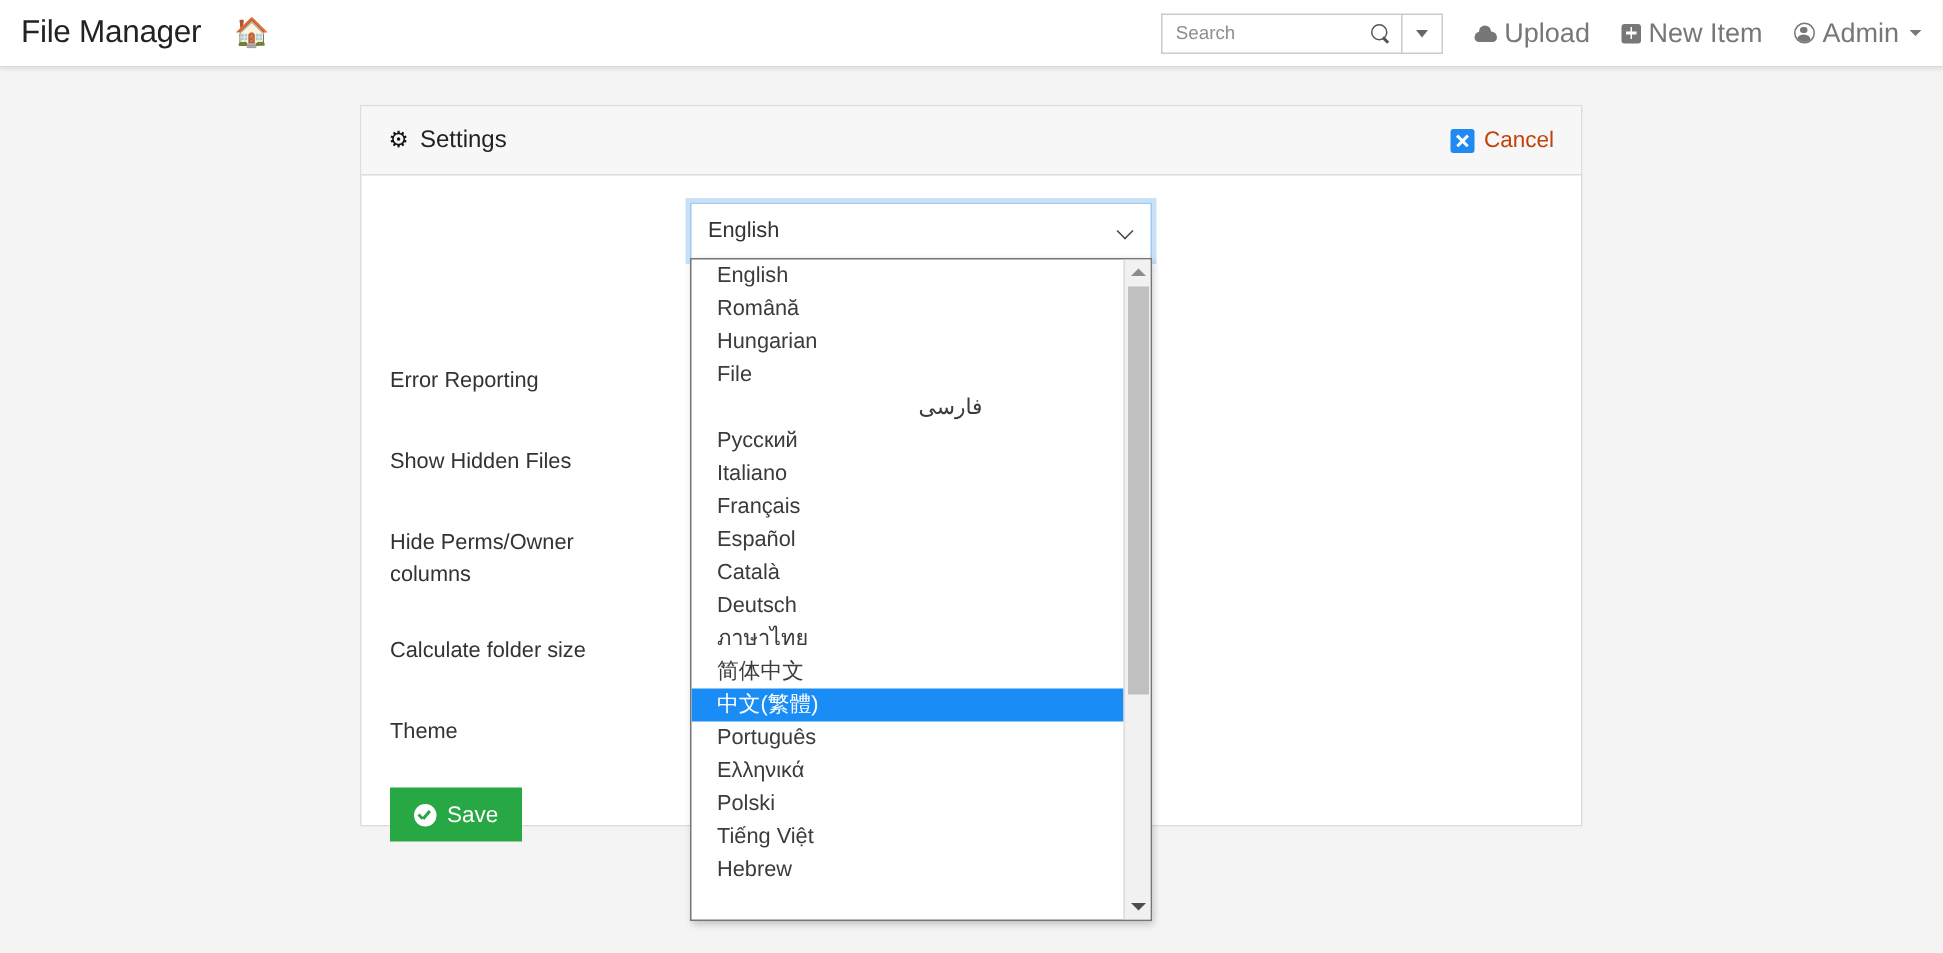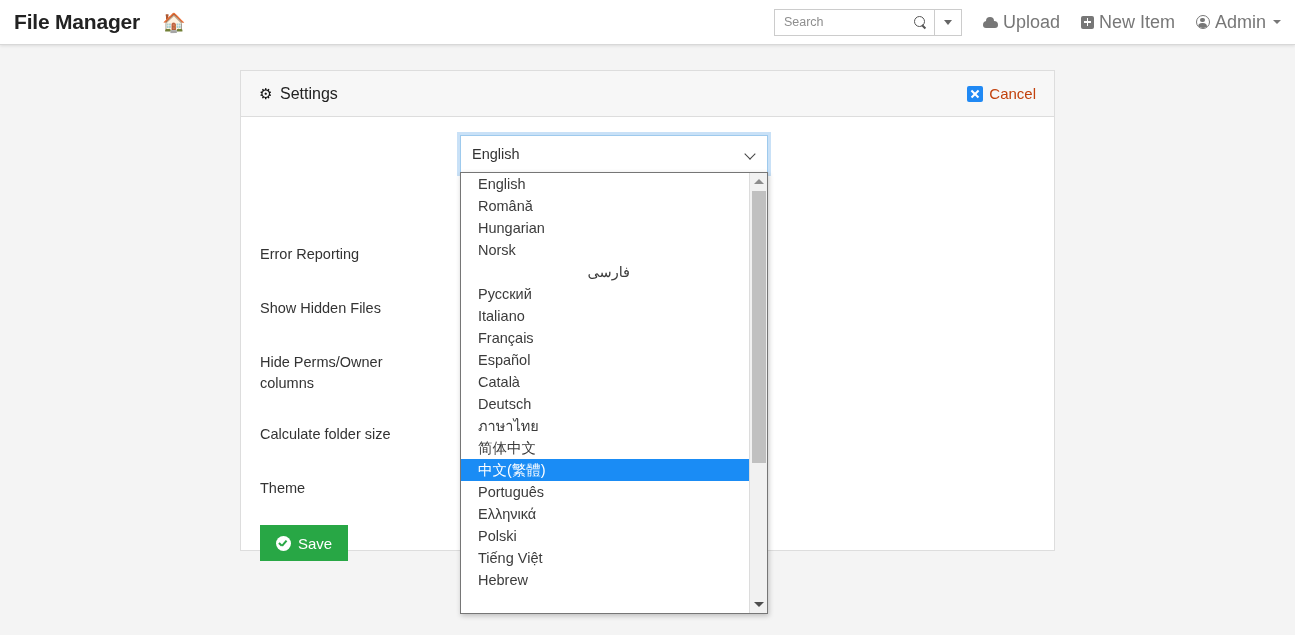--- a/index.html
+++ b/index.html
@@ -15,21 +15,21 @@
   .navbar {
     position: absolute; left: 0; top: 0;
     width: 1295px; height: 45px;
     background: #ffffff;
     border-bottom: 1px solid #d8d8d8;
     box-shadow: 0 1px 3px rgba(0,0,0,0.10);
     display: flex; align-items: center;
     z-index: 5;
   }
   .brand {
-    font-size: 21px; font-weight: bold; color: #222;
+    font-size: 21px; font-weight: normal; color: #222;
     margin-left: 14px; letter-spacing: -0.2px;
   }
   .home-icon {
     margin-left: 22px; color: #2089f4; font-size: 19px;
     display: flex; align-items: center; line-height: 1;
   }
   .nav-right {
     margin-left: auto; display: flex; align-items: center;
     margin-right: 14px;
   }
@@ -211,21 +211,21 @@
   }
   .dd-inner { position: relative; width: 289px; height: 100%; }
   .dd-item {
     height: 22px; line-height: 22px;
     padding-left: 17px;
     font-size: 14.5px; color: #3b3b3b;
     white-space: nowrap; overflow: hidden;
     cursor: default;
   }
   .dd-item.selected { background: #1a8cf5; color: #fff; }
-  .dd-item.rtl { direction: rtl; text-align: right; padding-right: 120px; padding-left: 0;}
+  .dd-item.rtl { direction: rtl; text-align: right; padding-right: 95px; padding-left: 0;}
 
   
   .dd-scroll {
     position: absolute; right: 0; top: 0; width: 18px; height: 100%;
     background: #f1f1f1; border-left: 1px solid #dcdcdc;
   }
   .dd-arrow {
     position: absolute; left: 0; width: 18px; height: 17px;
     display: flex; align-items: center; justify-content: center;
   }
@@ -315,21 +315,21 @@
 <div class="select-control">
   <span>English</span>
   <span class="select-chevron"></span>
 </div>
 
 <div class="dropdown-list">
   <div class="dd-inner" id="dd-options">
       <div class="dd-item">English</div>
       <div class="dd-item">Română</div>
       <div class="dd-item">Hungarian</div>
-      <div class="dd-item">Norsk</div>
+      <div class="dd-item">File</div>
       <div class="dd-item rtl">فارسی</div>
       <div class="dd-item">Русский</div>
       <div class="dd-item">Italiano</div>
       <div class="dd-item">Français</div>
       <div class="dd-item">Español</div>
       <div class="dd-item">Català</div>
       <div class="dd-item">Deutsch</div>
       <div class="dd-item">ภาษาไทย</div>
       <div class="dd-item">简体中文</div>
       <div class="dd-item selected">中文(繁體)</div>

